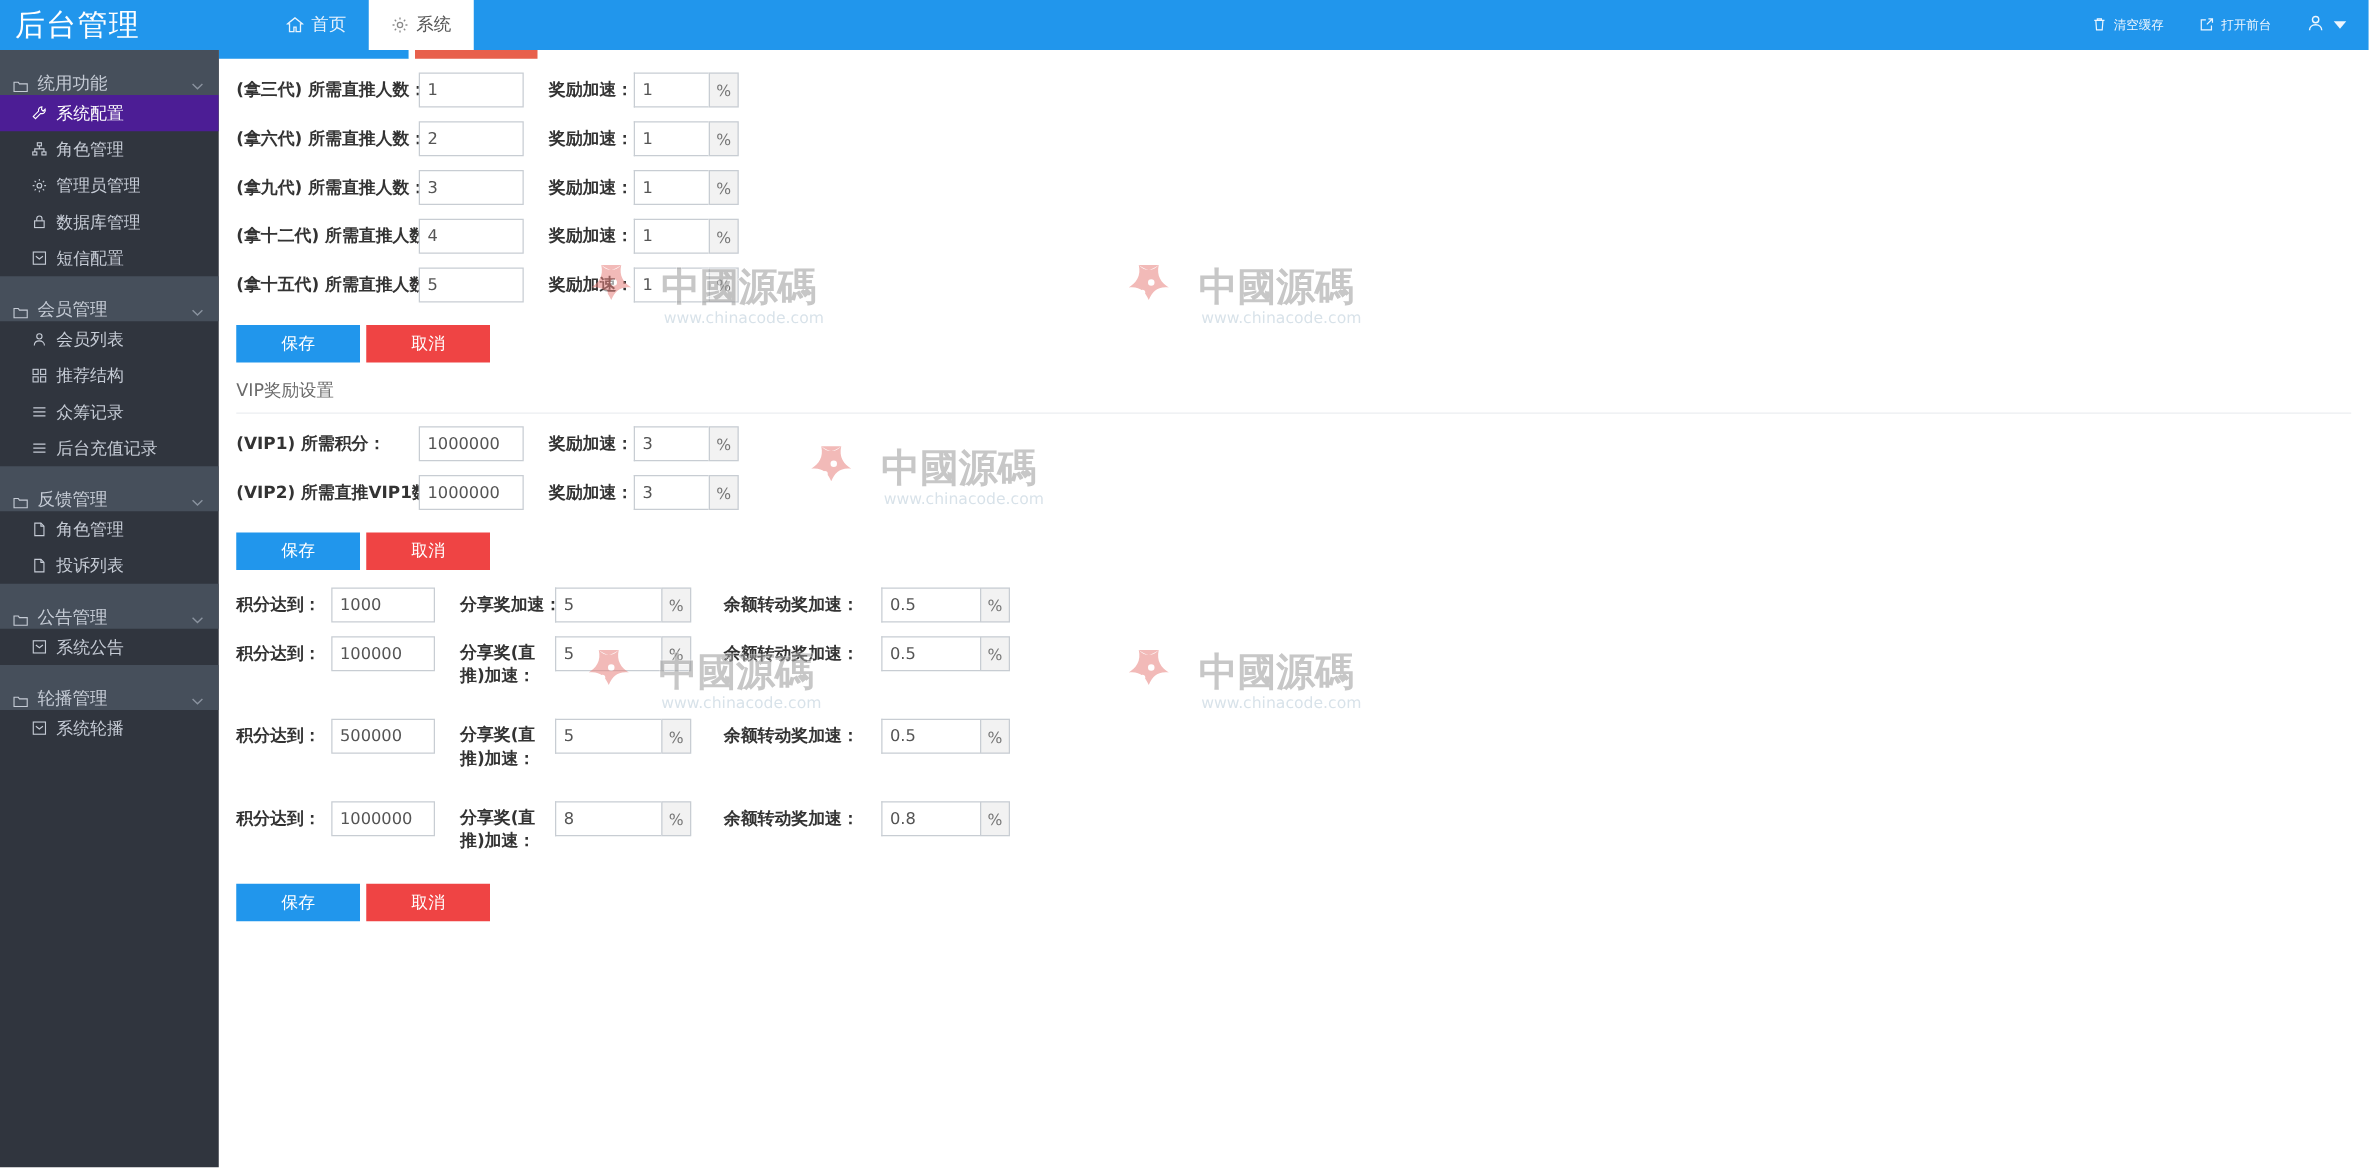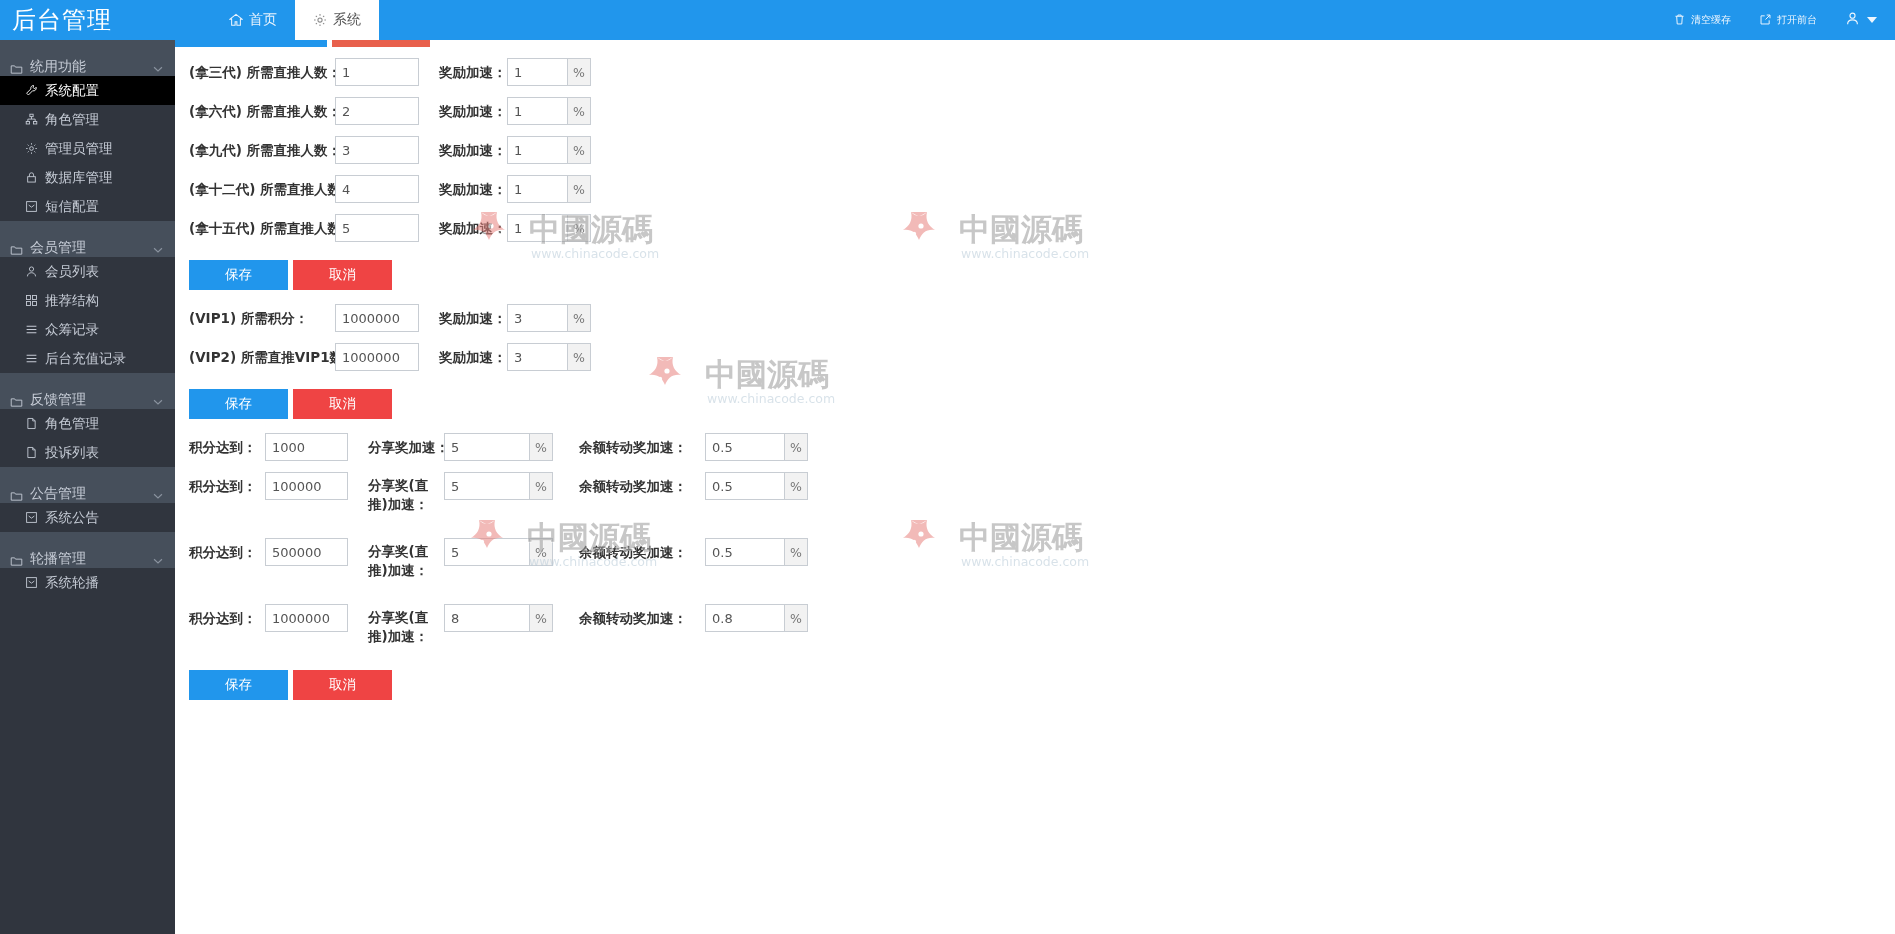--- a/index.html
+++ b/index.html
@@ -105,21 +105,21 @@
   .nav-item {
     height: 29px;
     display: flex; align-items: center;
     padding-left: 25px;
     color: #c6ccd6;
     font-size: 13.5px;
     cursor: pointer;
   }
   .nav-item .ic { margin-right: 7px; display: inline-flex; }
   .nav-item.active {
-    background: #000000;
+    background: #4c1d95;
     color: #ffffff;
   }
 
   
   .main {
     position: absolute; top: 40px; left: 175px;
     width: 1720px; height: 894px;
     background: #fff;
     overflow: hidden;
   }
@@ -601,20 +601,21 @@
               <input class="f-input" style="width: 60px;" value="1">
               <span class="addon">%</span>
             </span>
           </div>
         </div>
       <div class="btn-row">
         <button class="btn btn-save">保存</button>
         <button class="btn btn-cancel">取消</button>
       </div>
 
+      <div class="section-title">VIP奖励设置</div>
       <div id="vip-rows">
           <div class="form-row">
             <span class="f-label c-lbl1">(VIP1) 所需积分：</span>
             <input class="f-input c-in1" value="1000000" style="">
             <span class="f-label c-lbl2">奖励加速：</span>
             <span class="input-group">
               <input class="f-input" style="width: 60px;" value="3">
               <span class="addon">%</span>
             </span>
           </div>

